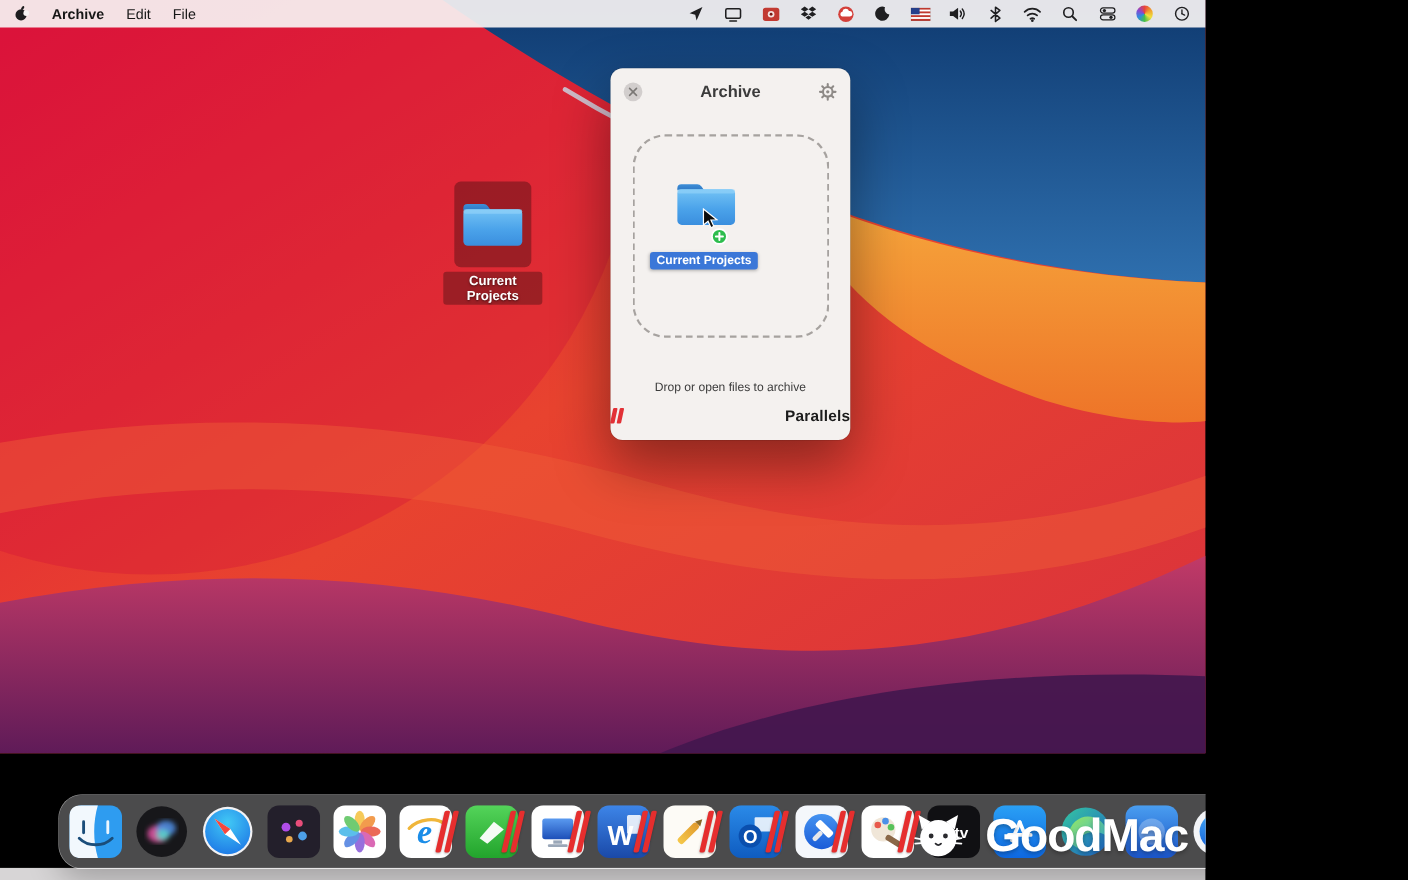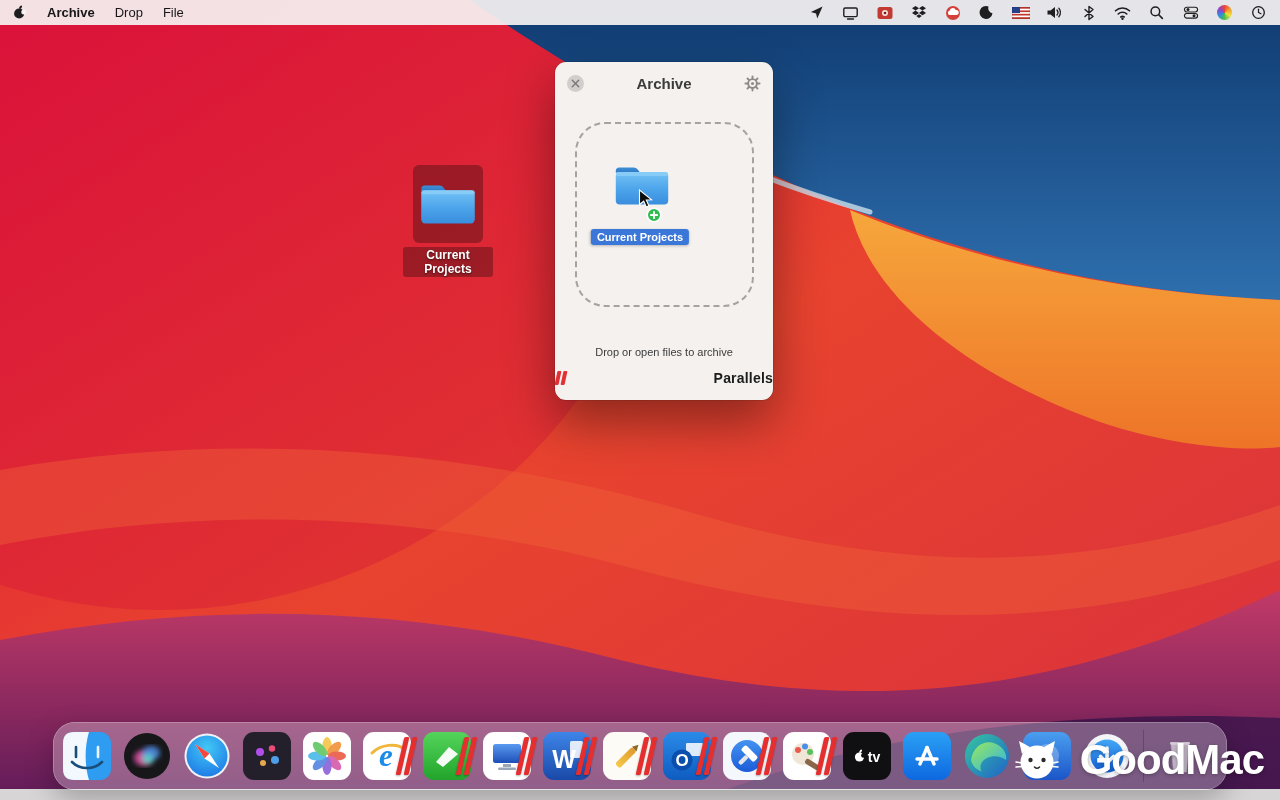--- a/index.html
+++ b/index.html
@@ -1,17 +1,17 @@
 <!DOCTYPE html>
 <html><head>
 <meta charset="utf-8">
 <style>
   html,body{margin:0;padding:0;}
   body{width:1280px;height:800px;overflow:hidden;font-family:"Liberation Sans",sans-serif;position:relative;background:#000;}
-  .screen{position:absolute;inset:0;width:1280px;height:800px;overflow:hidden;}
+  .screen{position:absolute;inset:0;width:1096px;height:800px;overflow:hidden;}
   .wallpaper{position:absolute;inset:0;z-index:0;}
 
   
   .menubar{position:absolute;top:0;left:0;right:0;height:25px;background:rgba(246,243,243,0.92);
     display:flex;align-items:center;padding:0 12px;z-index:30;font-size:13px;color:#161616;}
   .menu-left{display:flex;align-items:center;gap:20px;}
   .apple-wrap{display:flex;align-items:center;}
   .menu-item{cursor:default;}
   .menu-item.app{font-weight:bold;}
   .menu-right{margin-left:auto;display:flex;align-items:center;gap:15px;}
@@ -171,21 +171,21 @@
   <div class="menubar">
     <div class="menu-left">
       <span class="apple-wrap">
         <svg width="15" height="17" viewBox="0 0 16 17">
           <circle cx="7.6" cy="9.6" r="5.4" fill="#1d1d1f"></circle>
           <circle cx="12.6" cy="7.9" r="2.7" fill="#f6f3f3"></circle>
           <ellipse cx="9.2" cy="2.9" rx="1.1" ry="2.1" transform="rotate(38 9.2 2.9)" fill="#1d1d1f"></ellipse>
         </svg>
       </span>
       <span class="menu-item app">Archive</span>
-      <span class="menu-item">Drop</span>
+      <span class="menu-item">Edit</span>
       <span class="menu-item">File</span>
     </div>
     <div class="menu-right">
       <span class="sicon">
         <svg width="15" height="15" viewBox="0 0 16 16">
             <path d="M14.5 1.5 L8.8 14.5 L7.5 9 L2 7.5 Z" fill="#1f1f21"></path>
           </svg>
       </span>
       <span class="sicon">
         <svg width="17" height="16" viewBox="0 0 16 16">

